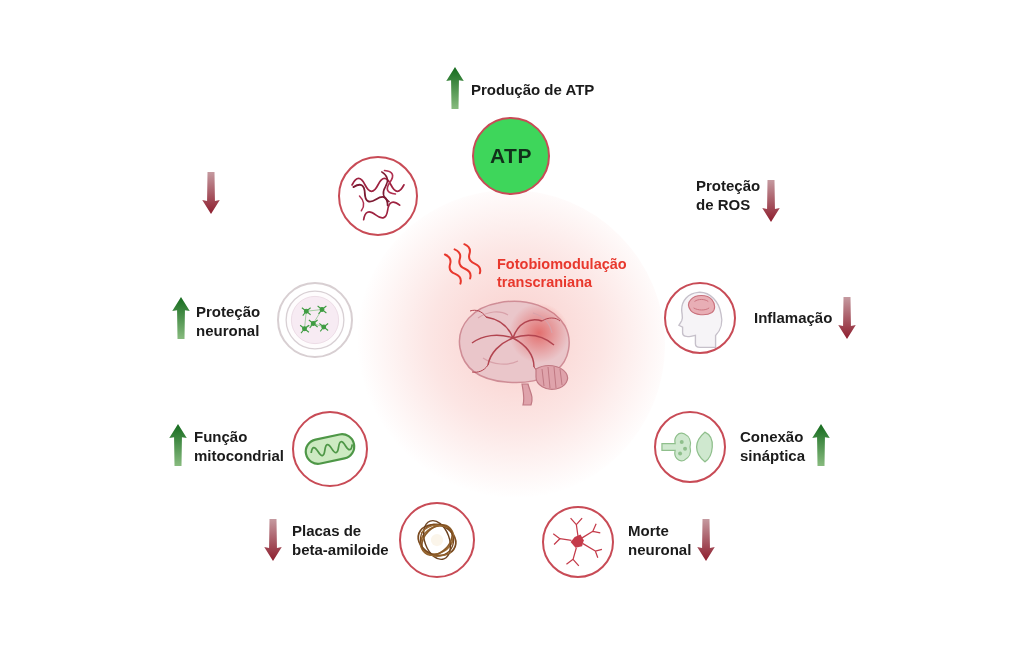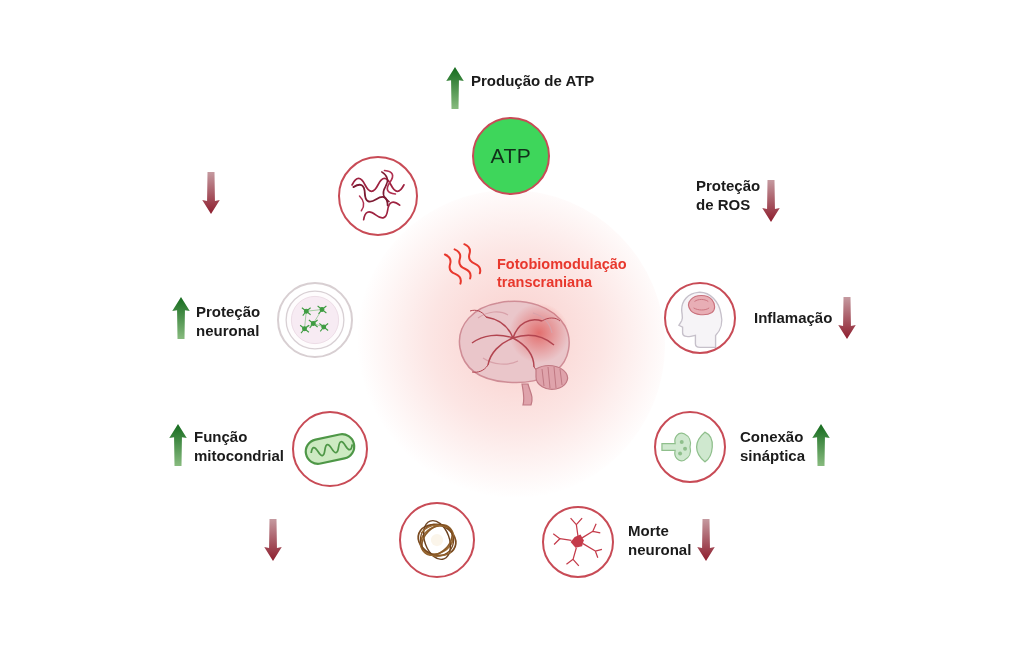--- a/index.html
+++ b/index.html
@@ -14,21 +14,21 @@
   .center-label{
     position:absolute;font-size:14.5px;font-weight:bold;color:var(--accent-red,#e8382d);
     line-height:1.25;white-space:pre-line;
   }
   .circle{
     position:absolute;border-radius:50%;border:2px solid var(--circle-border,#c84b56);
     background:#fff;display:flex;align-items:center;justify-content:center;
     box-sizing:border-box;
   }
   .circle.atp{background:var(--atp-fill,#3ed65b);}
-  .atp-text{font-size:21px;font-weight:normal;color:#11301a;letter-spacing:.5px;}
+  .atp-text{font-size:21px;font-weight:bold;color:#11301a;letter-spacing:.5px;}
   .arrow{position:absolute;}
   .glow{
     position:absolute;left:355px;top:190px;width:310px;height:310px;border-radius:50%;
     background:radial-gradient(circle at 52% 48%, rgba(236,95,85,0.30) 0%, rgba(236,95,85,0.16) 38%, rgba(236,95,85,0.0) 70%);
   }
   .stop-up-a{stop-color:var(--arrow-up,#156b1e);}
   .stop-up-b{stop-color:var(--arrow-up-light,#88bb7f);}
   .stop-down-a{stop-color:var(--arrow-down-light,#c59aa0);}
   .stop-down-b{stop-color:var(--arrow-down,#8e1e2e);}
   svg{display:block;}
@@ -75,21 +75,21 @@
       <path d="M32,4 q5,6 0,11 q-5,5 0,11 q5,6 0,11"></path>
     </g>
   </svg>
 
   <div class="center-label" style="left:497px;top:255px">Fotobiomodulação
 transcraniana</div>
 
   <svg class="arrow" style="left:446px;top:67px" width="18" height="42" viewBox="0 0 20 48">
     <polygon points="10,0 20,16 14.5,15 14,48 6,48 5.5,15 0,16" fill="url(#gradUp)"></polygon>
   </svg>
-  <div class="node-label" style="left:471px;top:72px">Produção de ATP</div>
+  <div class="node-label" style="left:471px;top:81px">Produção de ATP</div>
   <div class="circle atp" style="left:472px;top:117px;width:78px;height:78px">
     <span class="atp-text">ATP</span>
   </div>
 
   <div class="node-label" style="left:696px;top:177px">Proteção
 de ROS</div>
   <svg class="arrow" style="left:762px;top:180px" width="18" height="42" viewBox="0 0 20 48">
     <polygon points="10,48 0,32 5.5,33 6,0 14,0 14.5,33 20,32" fill="url(#gradDown)"></polygon>
   </svg>
 
@@ -134,20 +134,22 @@
   </div>
   <div class="node-label" style="left:628px;top:522px">Morte
 neuronal</div>
   <svg class="arrow" style="left:697px;top:519px" width="18" height="42" viewBox="0 0 20 48">
     <polygon points="10,48 0,32 5.5,33 6,0 14,0 14.5,33 20,32" fill="url(#gradDown)"></polygon>
   </svg>
 
   <svg class="arrow" style="left:264px;top:519px" width="18" height="42" viewBox="0 0 20 48">
     <polygon points="10,48 0,32 5.5,33 6,0 14,0 14.5,33 20,32" fill="url(#gradDown)"></polygon>
   </svg>
+  <div class="node-label" style="left:292px;top:522px">Placas de
+beta-amiloide</div>
   <div class="circle" style="left:399px;top:502px;width:76px;height:76px">
     <svg width="70" height="70" viewBox="0 0 80 80">
       <g fill="none">
         <ellipse cx="40" cy="40" rx="22" ry="17" stroke="#7a4a1f" stroke-width="2" transform="rotate(20 40 40)"></ellipse>
         <ellipse cx="40" cy="40" rx="20" ry="15" stroke="#9a6a33" stroke-width="2" transform="rotate(-32 40 40)"></ellipse>
         <ellipse cx="40" cy="40" rx="23" ry="14" stroke="#6b4220" stroke-width="1.6" transform="rotate(70 40 40)"></ellipse>
         <ellipse cx="40" cy="40" rx="14" ry="20" stroke="#8a5a28" stroke-width="1.8" transform="rotate(45 40 40)"></ellipse>
         <ellipse cx="40" cy="40" rx="18" ry="19" stroke="#7a4a1f" stroke-width="1.4" transform="rotate(-70 40 40)"></ellipse>
         <path d="M22,32 q12,-14 30,-6 M24,52 q14,12 32,2" stroke="#9a6a33" stroke-width="1.5"></path>
       </g>

